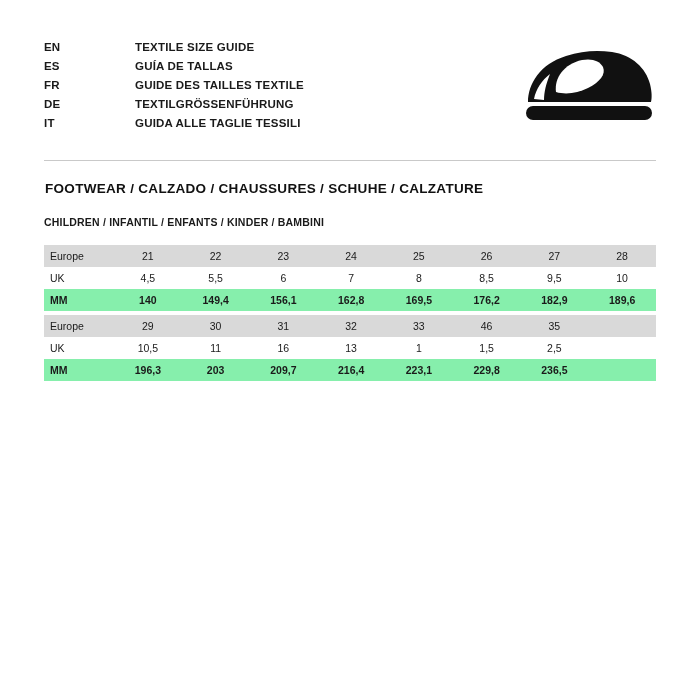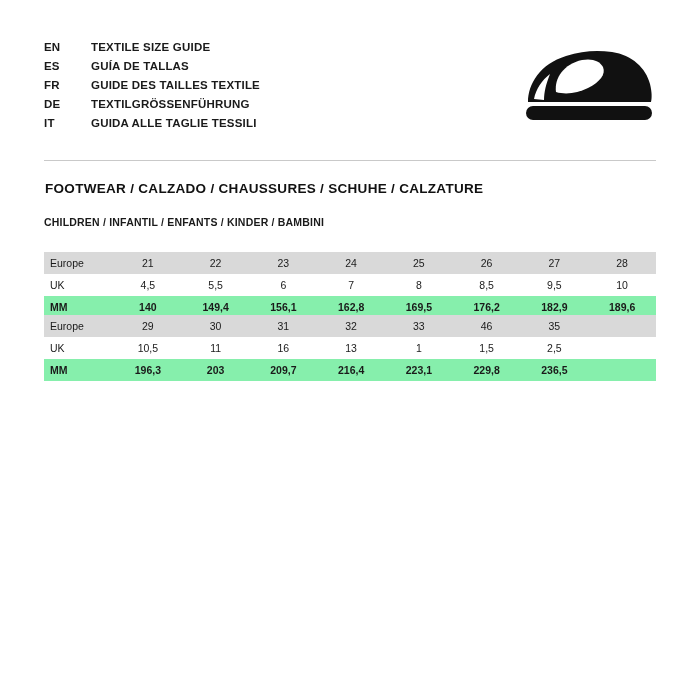--- a/index.html
+++ b/index.html
@@ -25,20 +25,21 @@
     height: 100px;
   }
   .lang-list {
     display: block;
   }
   .lang-row {
     display: flex;
     align-items: baseline;
     height: 19px;
     line-height: 19px;
+    gap: 44px;
   }
   .lang-code {
     width: 47px;
     font-size: 11.5px;
     font-weight: bold;
     letter-spacing: 0.2px;
     color: #1a1a1a;
   }
   .lang-text {
     font-size: 11.5px;
@@ -83,21 +84,21 @@
     width: 612px;
   }
   #table-block-1 { top: 216px; }
   #table-block-2 { top: 315px; }
 
   .table-caption {
     font-size: 10.5px;
     font-weight: bold;
     color: #1a1a1a;
     letter-spacing: 0.2px;
-    margin-bottom: 24px;
+    margin-bottom: 17px;
   }
   table.size-table {
     border-collapse: collapse;
     width: 612px;
     table-layout: fixed;
   }
   table.size-table td {
     height: 18px;
     font-size: 10.5px;
     color: #1a1a1a;

